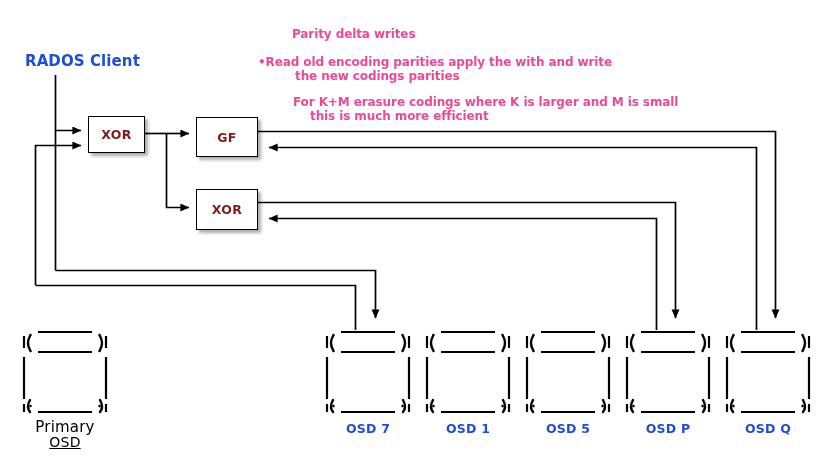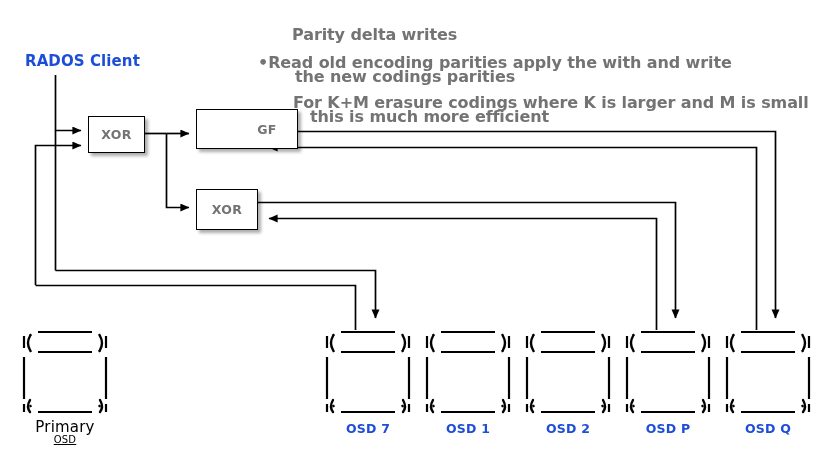--- a/index.html
+++ b/index.html
@@ -21,24 +21,24 @@
   #diagram-svg {
     position: absolute;
     left: 0;
     top: 0;
     width: 830px;
     height: 476px;
   }
   .note-text {
     position: absolute;
     font-family: "DejaVu Sans", sans-serif;
-    font-size: 16px;
+    font-size: 12px;
     font-weight: bold;
     line-height: 15.5px;
-    color: #737373;
+    color: #ec4899;
     white-space: pre;
     letter-spacing: -0.1px;
   }
   .label-text {
     position: absolute;
     font-family: "DejaVu Sans", sans-serif;
     font-weight: bold;
     color: #1d4ed8;
     white-space: pre;
   }
@@ -52,38 +52,38 @@
     position: absolute;
     background: #ffffff;
     border: 1.6px solid #000000;
     box-shadow: 3px 3px 3px rgba(0,0,0,0.32);
     display: flex;
     align-items: center;
     justify-content: center;
     font-family: "DejaVu Sans", sans-serif;
     font-size: 12.5px;
     font-weight: bold;
-    color: #737373;
+    color: #7f1d1d;
     letter-spacing: 0.3px;
   }
   .osd-label {
     position: absolute;
     font-size: 12.5px;
     text-align: center;
     letter-spacing: 0.2px;
   }
   .primary-label {
     position: absolute;
     text-align: center;
     font-size: 15px;
     letter-spacing: 0.2px;
   }
   .primary-label .sub {
     display: block;
-    font-size: 10px;
+    font-size: 14px;
     letter-spacing: 0.2px;
     margin-top: -2px;
     text-decoration: underline;
   }
 </style>
 </head>
 <body>
 
 <div id="canvas">
 
@@ -274,24 +274,24 @@
   <div class="note-text" style="left:292px; top:27px;">Parity delta writes</div>
   <div class="note-text" style="left:258px; top:55px;"><span>•</span><span>Read old encoding parities apply the with and write</span></div>
   <div class="note-text" style="left:295px; top:69px;">the new codings parities</div>
 
   <div class="note-text" style="left:293px; top:95px;">For K+M erasure codings where K is larger and M is small</div>
   <div class="note-text" style="left:310px; top:109px;">this is much more efficient</div>
 
   <div class="label-text rados-label">RADOS Client</div>
 
   <div class="proc-box" style="left:88px; top:116px; width:55px; height:35px;">XOR</div>
-  <div class="proc-box" style="left:196px; top:109px; width:60px; height:38px;padding-left:40px;">GF</div>
+  <div class="proc-box" style="left:196px; top:117px; width:60px; height:38px;">GF</div>
   <div class="proc-box" style="left:196px; top:189px; width:60px; height:39px;">XOR</div>
 
   <div class="primary-label" style="left:22px; top:418px; width:86px;"><span>Primary</span><span class="sub">OSD</span></div>
 
   <div class="label-text osd-label" style="left:325px; top:421px; width:86px;">OSD 7</div>
   <div class="label-text osd-label" style="left:425px; top:421px; width:86px;">OSD 1</div>
-  <div class="label-text osd-label" style="left:525px; top:421px; width:86px;">OSD 2</div>
+  <div class="label-text osd-label" style="left:525px; top:421px; width:86px;">OSD 5</div>
   <div class="label-text osd-label" style="left:625px; top:421px; width:86px;">OSD P</div>
   <div class="label-text osd-label" style="left:725px; top:421px; width:86px;">OSD Q</div>
 
 </div>
 
 </body></html>

